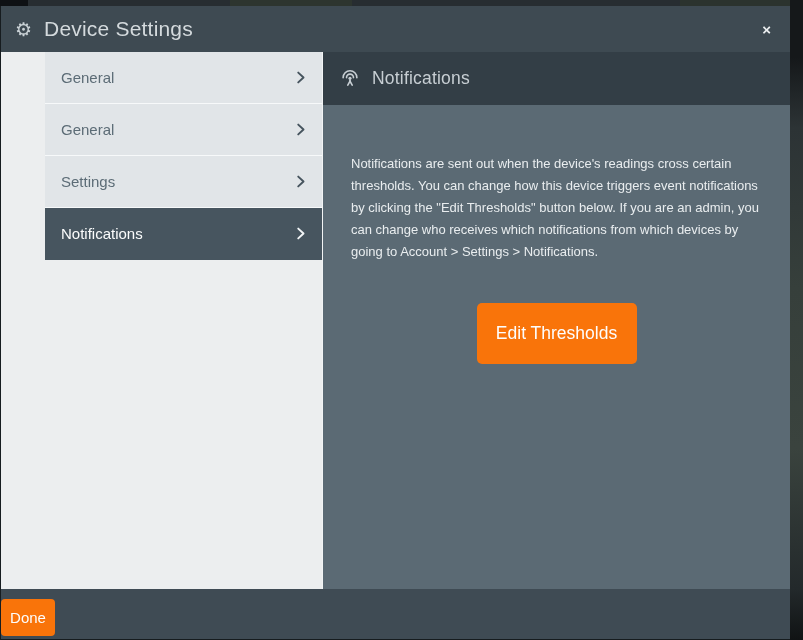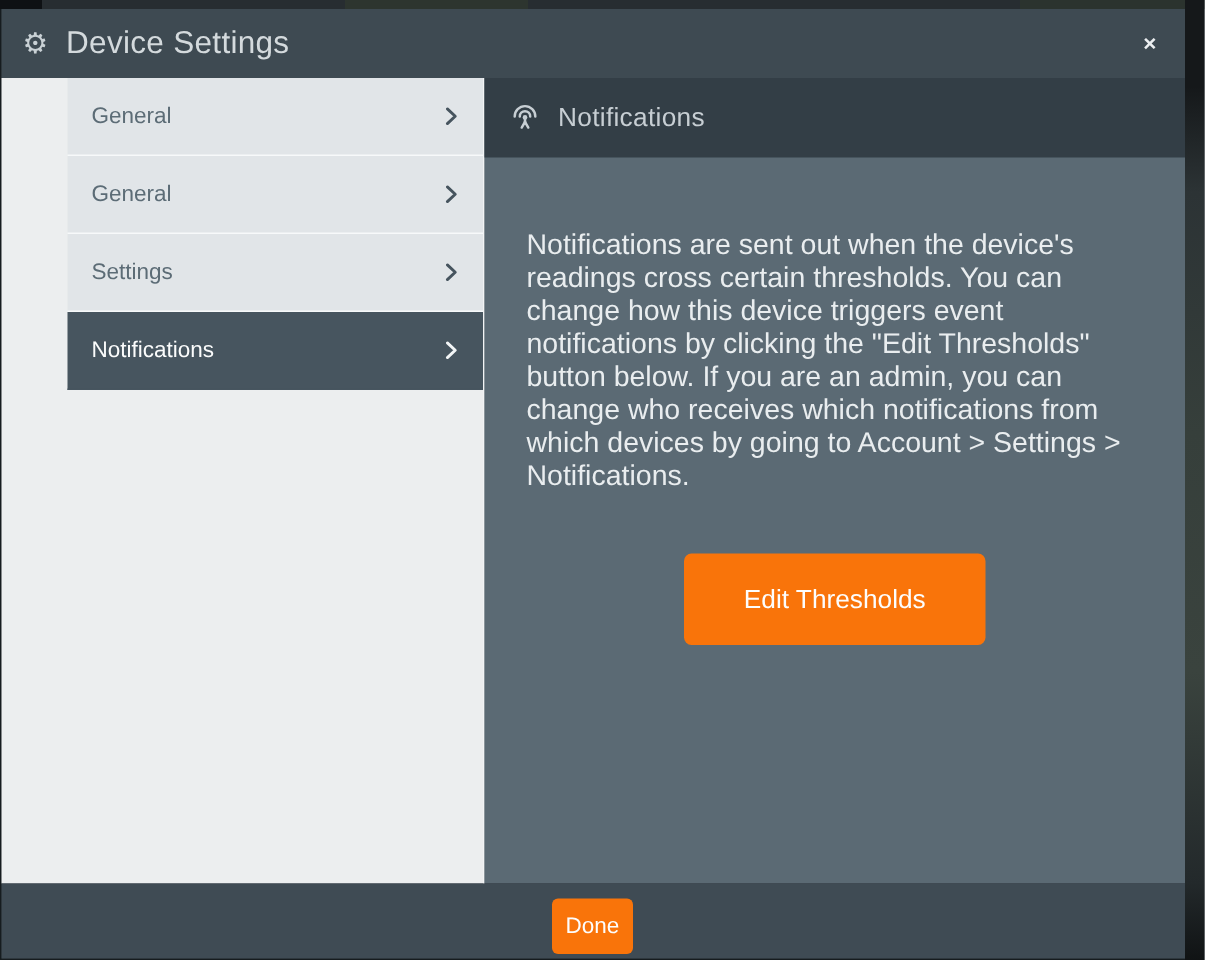--- a/index.html
+++ b/index.html
@@ -59,32 +59,32 @@
   .panel { flex:1 1 auto; background:#5b6a74; display:flex; flex-direction:column; min-width:0; }
   .panel-header {
     height:53px; flex:0 0 53px; background:#333e46;
     display:flex; align-items:center; padding:0 16px;
   }
   .panel-header .bicon { display:flex; align-items:center; margin-right:11px; }
   .panel-title { font-size:17.5px; color:#c7ced3; letter-spacing:.2px; }
 
   .panel-content { flex:1 1 auto; padding:48px 28px 0 28px; }
   .desc {
-    width:414px; font-size:19px; line-height:22px; color:#e9edef;
+    width:414px; font-size:13px; line-height:22px; color:#e9edef;
   }
   .edit-btn {
-    display:block; margin:40px auto 0 auto; width:201px; height:61px;
+    display:block; margin:40px auto 0 auto; width:160px; height:61px;
     background:#f9740a; color:#fdfdfd; border:none; border-radius:5px;
     font-size:17.5px; cursor:pointer; font-family:"Liberation Sans", sans-serif;
   }
 
   
   .footer {
     height:50px; flex:0 0 50px; background:#3f4b54;
-    display:flex; align-items:center; justify-content:center; padding:0 1px 0 0;
+    display:flex; align-items:center; justify-content:flex-start; padding:0 1px 0 0;
   }
   .done-btn {
     width:54px; height:37px; margin-top:10px; margin-bottom:3px;
     background:#f9740a; color:#fdfdfd; border:none; border-radius:4px;
     font-size:15px; cursor:pointer; font-family:"Liberation Sans", sans-serif;
   }
 </style>
 </head>
 <body>
 

